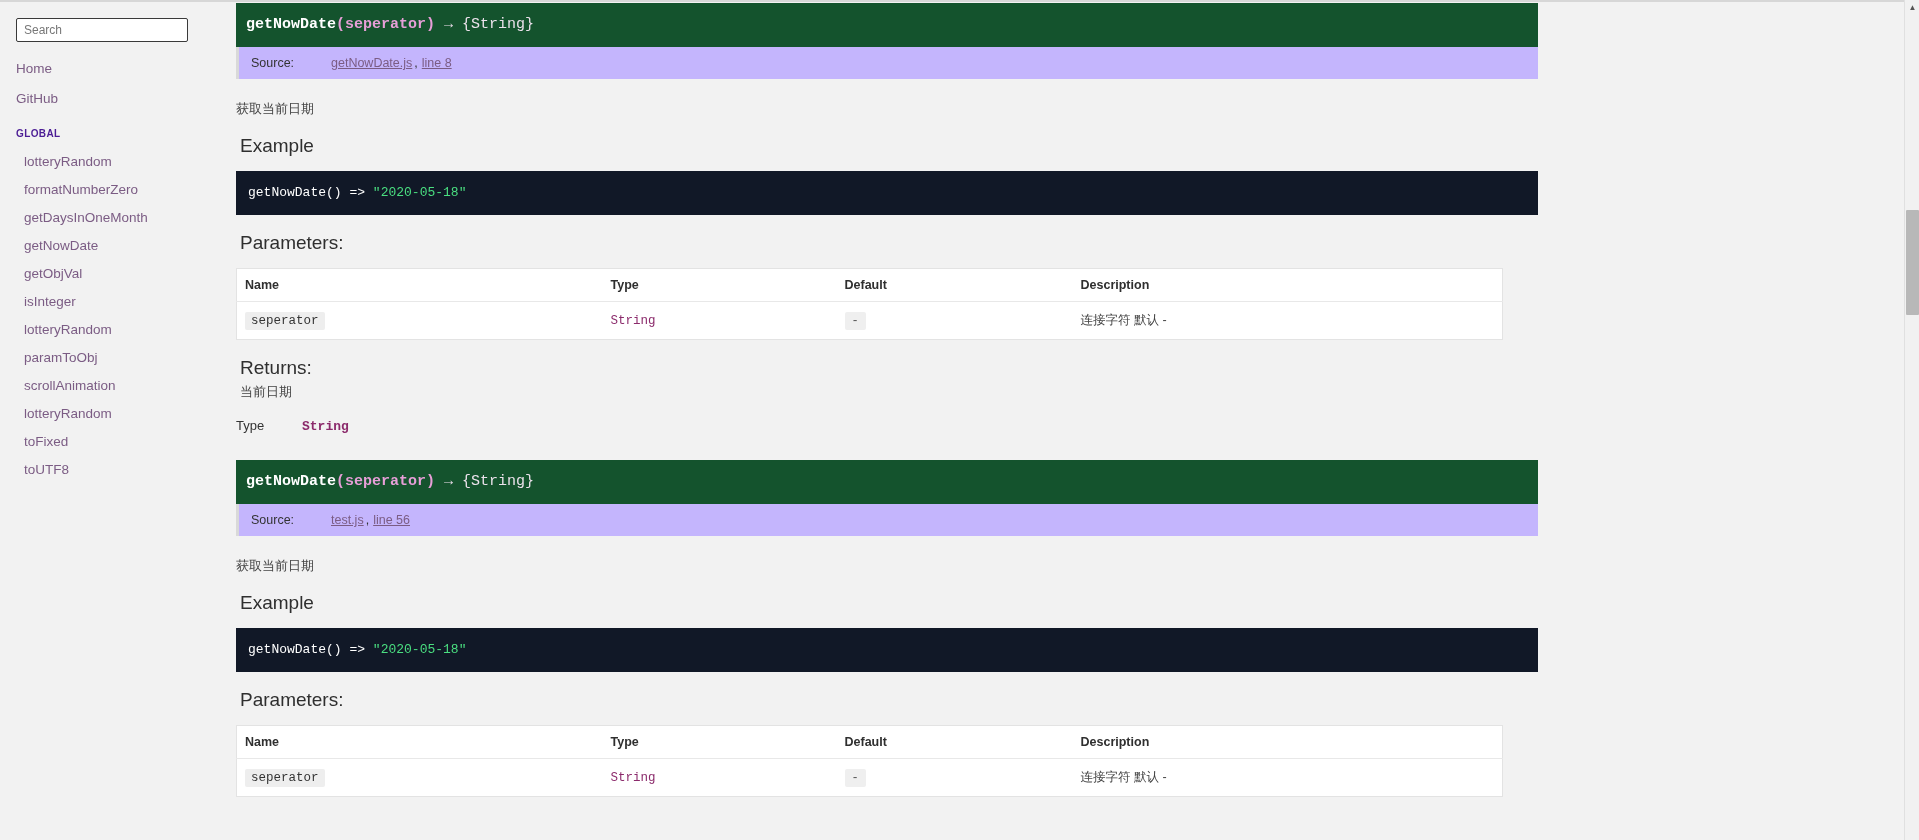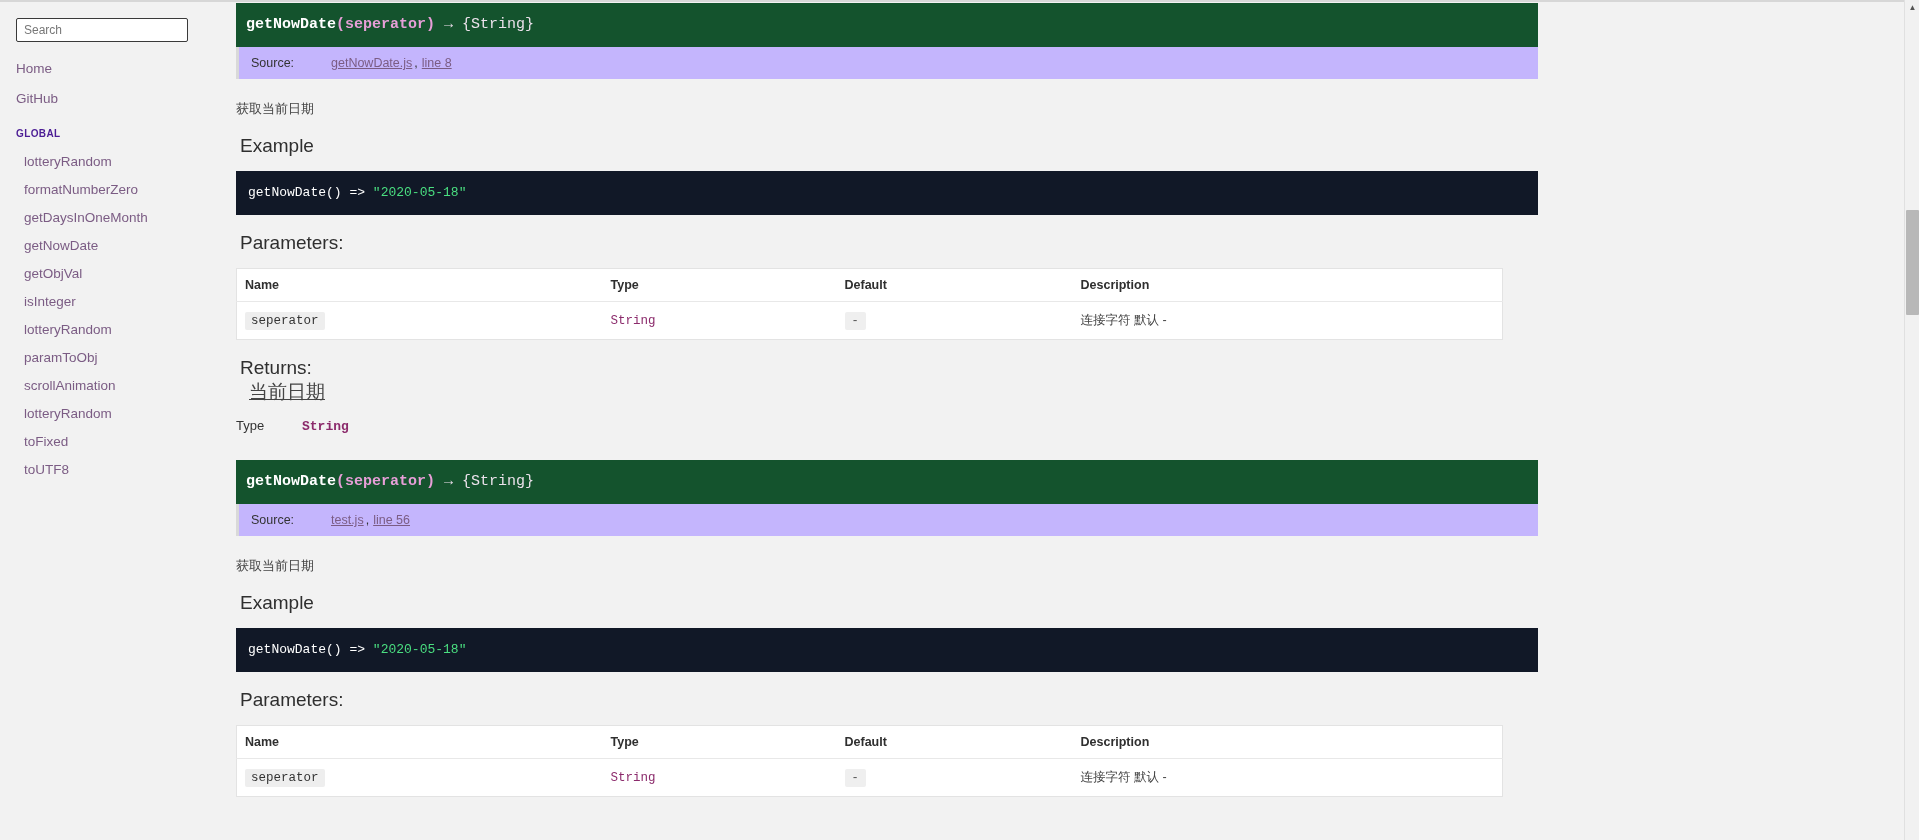--- a/index.html
+++ b/index.html
@@ -188,25 +188,24 @@
     background: #efefef;
     padding: 2px 7px;
     border-radius: 2px;
     font-family: "Liberation Mono", monospace;
     font-size: 12px;
     color: #555;
   }
   .desc-text { color: #444; font-size: 12.5px; }
 
   .returns-desc {
-    font-size: 19px;
+    font-size: 13px;
     color: #444;
-    margin: 0 0 0 13px;
+    margin: 0 0 0 4px;
     line-height: 18px;
-    text-decoration: underline;
   }
   .type-row {
     margin: 17px 0 0 0;
     display: flex;
     align-items: baseline;
     font-size: 13px;
     color: #333;
   }
   .type-row .lbl { width: 66px; flex: 0 0 66px; }
   .type-row .val {

